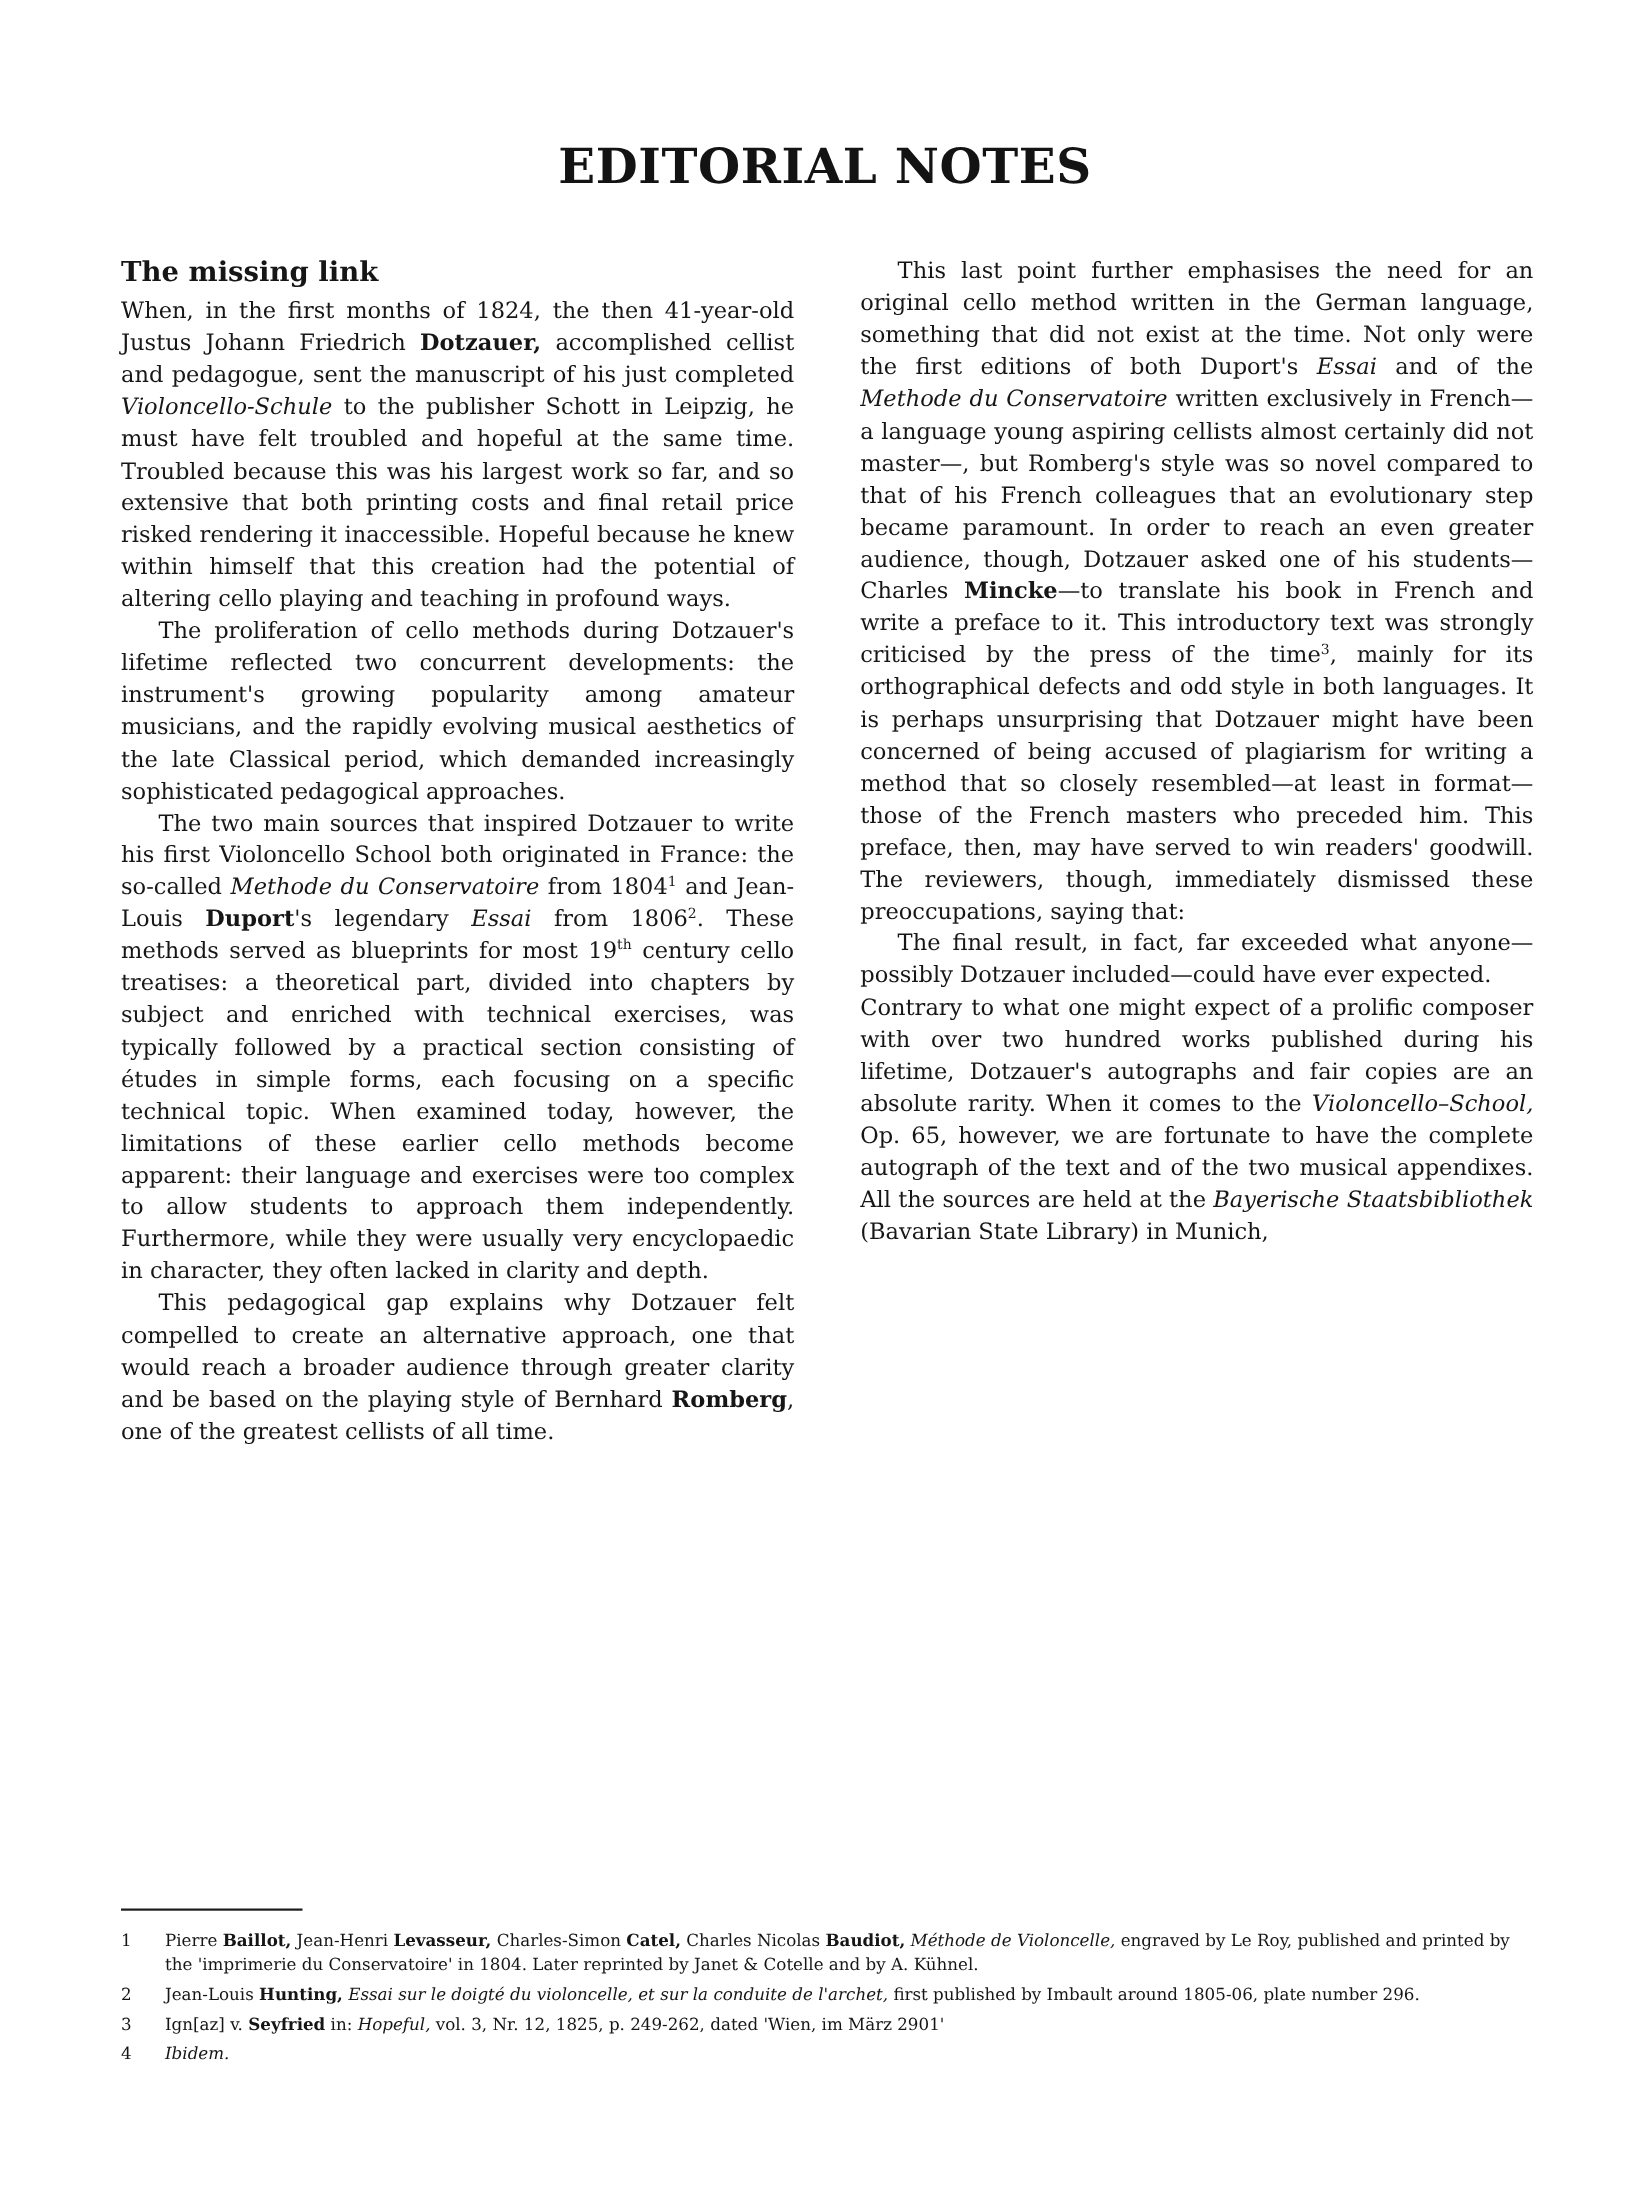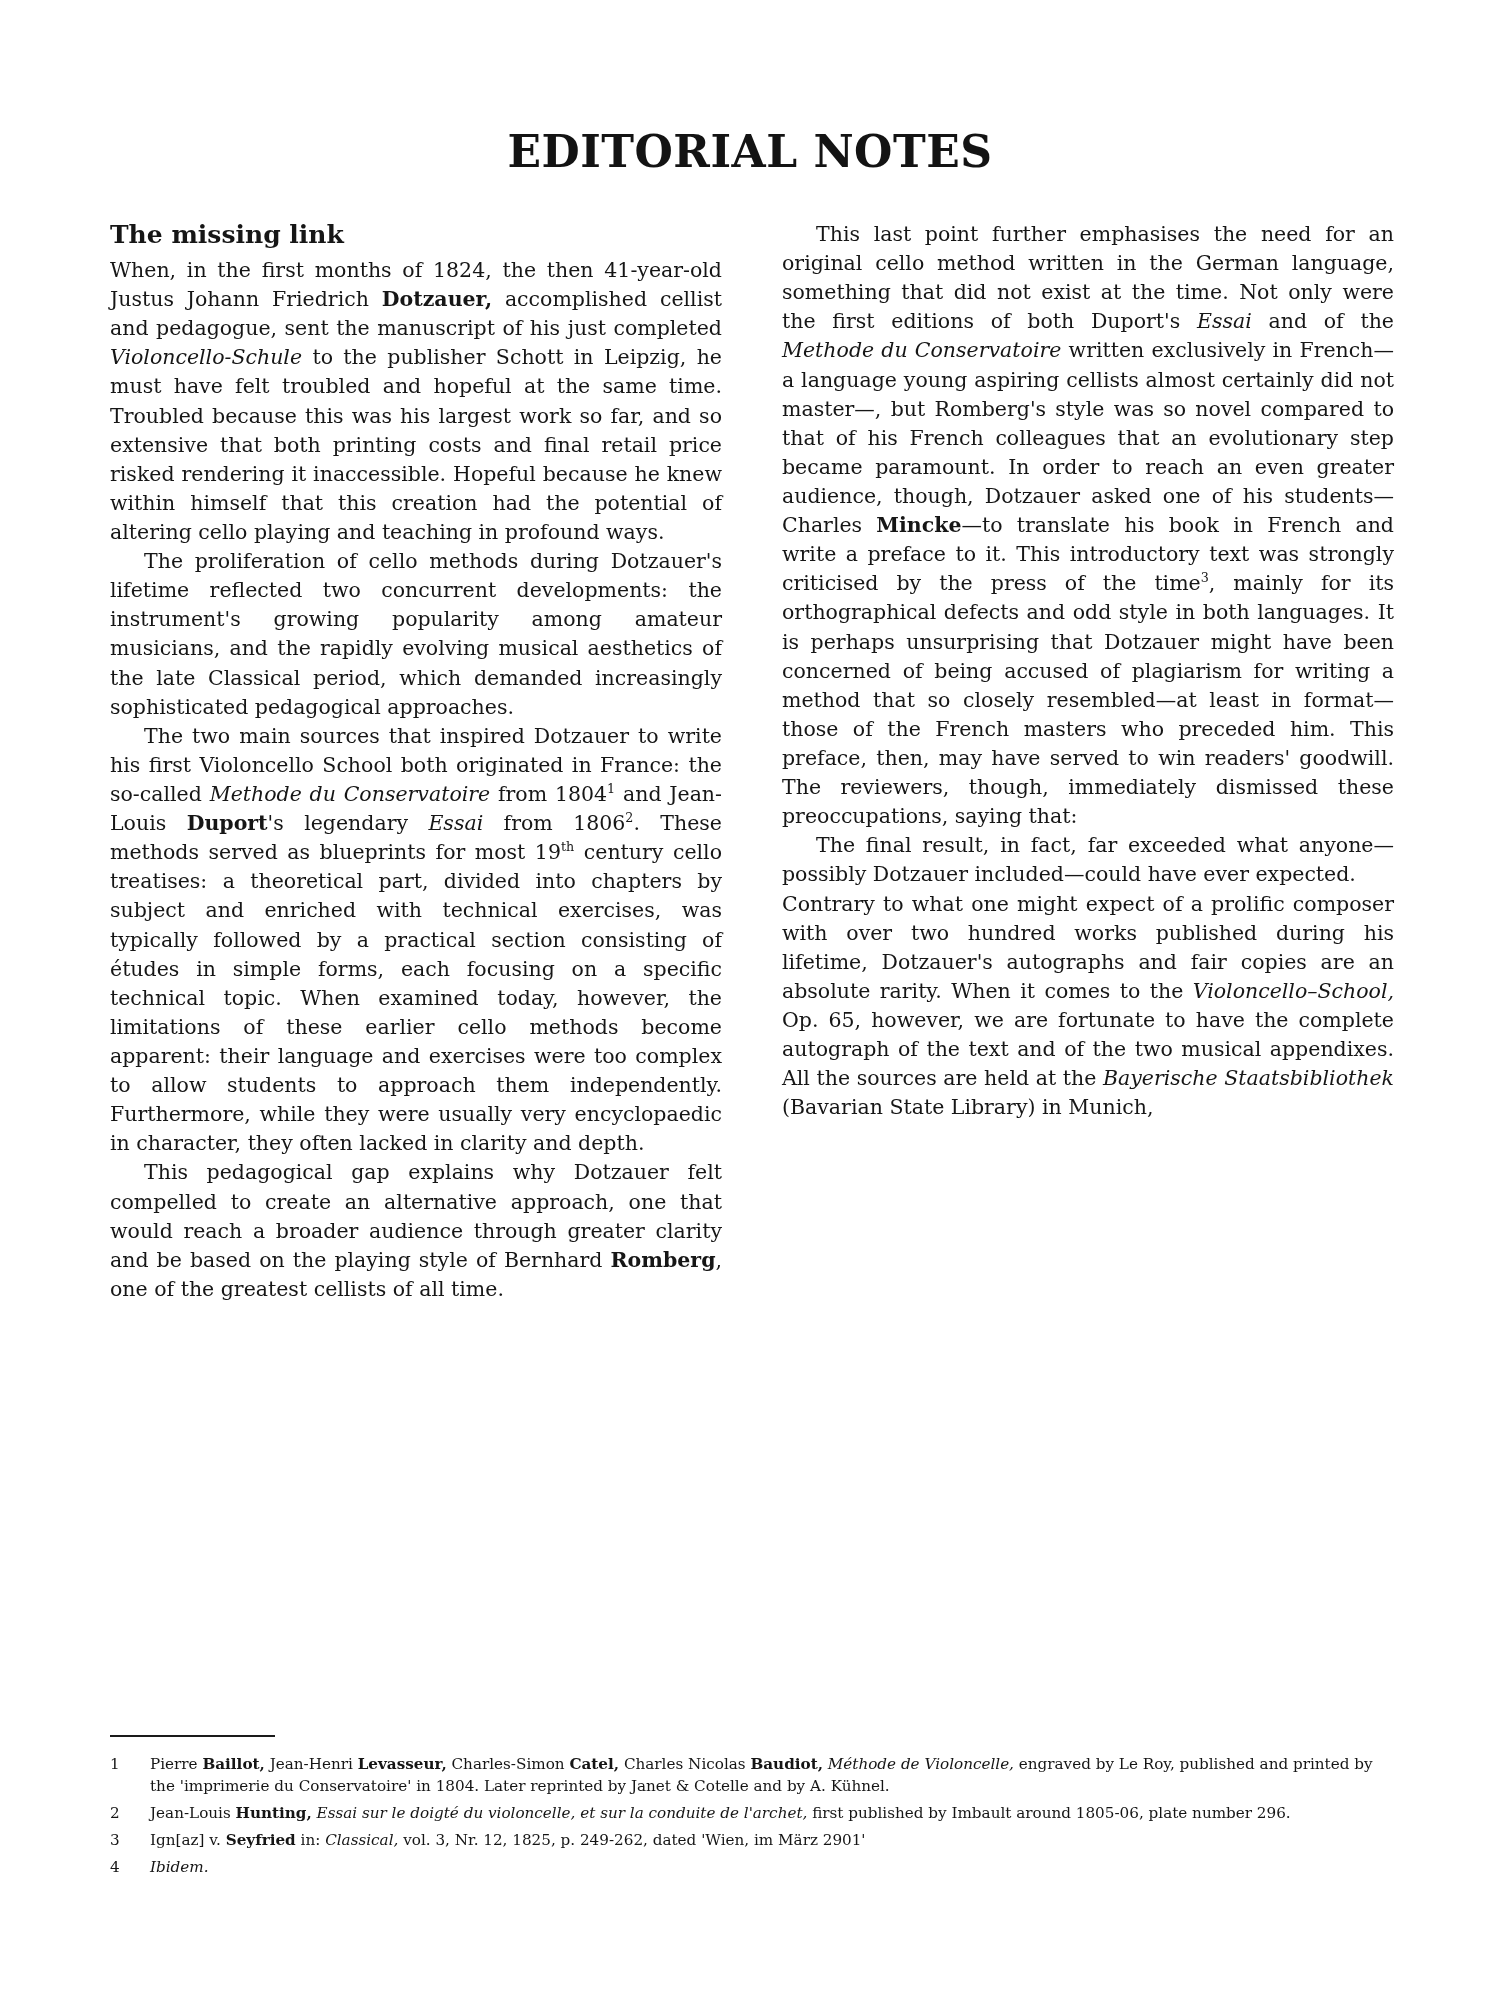--- a/index.html
+++ b/index.html
@@ -28,21 +28,21 @@
     font-family: "DejaVu Serif", "Liberation Serif", serif;
     font-weight: bold;
     font-size: 44px;
     letter-spacing: 0.5px;
     margin: 14px;
     padding-top: 112px;
     color: #131313;
   }
   .columns {
     position: absolute;
-    top: 220px;
+    top: 232px;
     left: 110px;
     width: 1285px;
     display: flex;
     gap: 60px;
   }
   .col {
     width: 612px;
     font-size: 20.5px;
     line-height: 1.42;
     text-align: justify;
@@ -150,21 +150,21 @@
         <div class="fn-row">
           <div class="fn-num">1</div>
           <div class="fn-text"><span>Pierre </span><b>Baillot,</b><span> Jean-Henri </span><b>Levasseur,</b><span> Charles-Simon </span><b>Catel,</b><span> Charles Nicolas </span><b>Baudiot,</b><i> Méthode de Violoncelle,</i><span> engraved by Le Roy, published and printed by the 'imprimerie du Conservatoire' in 1804. Later reprinted by Janet &amp; Cotelle and by A. Kühnel.</span></div>
         </div>
         <div class="fn-row">
           <div class="fn-num">2</div>
           <div class="fn-text"><span>Jean-Louis </span><b>Hunting,</b><i> Essai sur le doigté du violoncelle, et sur la conduite de l'archet,</i><span> first published by Imbault around 1805-06, plate number 296.</span></div>
         </div>
         <div class="fn-row">
           <div class="fn-num">3</div>
-          <div class="fn-text"><span>Ign[az] v. </span><b>Seyfried</b><span> in: </span><i>Classical,</i><span> vol. 3, Nr. 12, 1825, p. 249-262, dated 'Wien, im März 2901'</span></div>
+          <div class="fn-text"><span>Ign[az] v. </span><b>Seyfried</b><span> in: </span><i>Hopeful,</i><span> vol. 3, Nr. 12, 1825, p. 249-262, dated 'Wien, im März 2901'</span></div>
         </div>
         <div class="fn-row">
           <div class="fn-num">4</div>
           <div class="fn-text"><i>Ibidem.</i></div>
         </div>
       </div>
   </div>
 
 </div>
 

